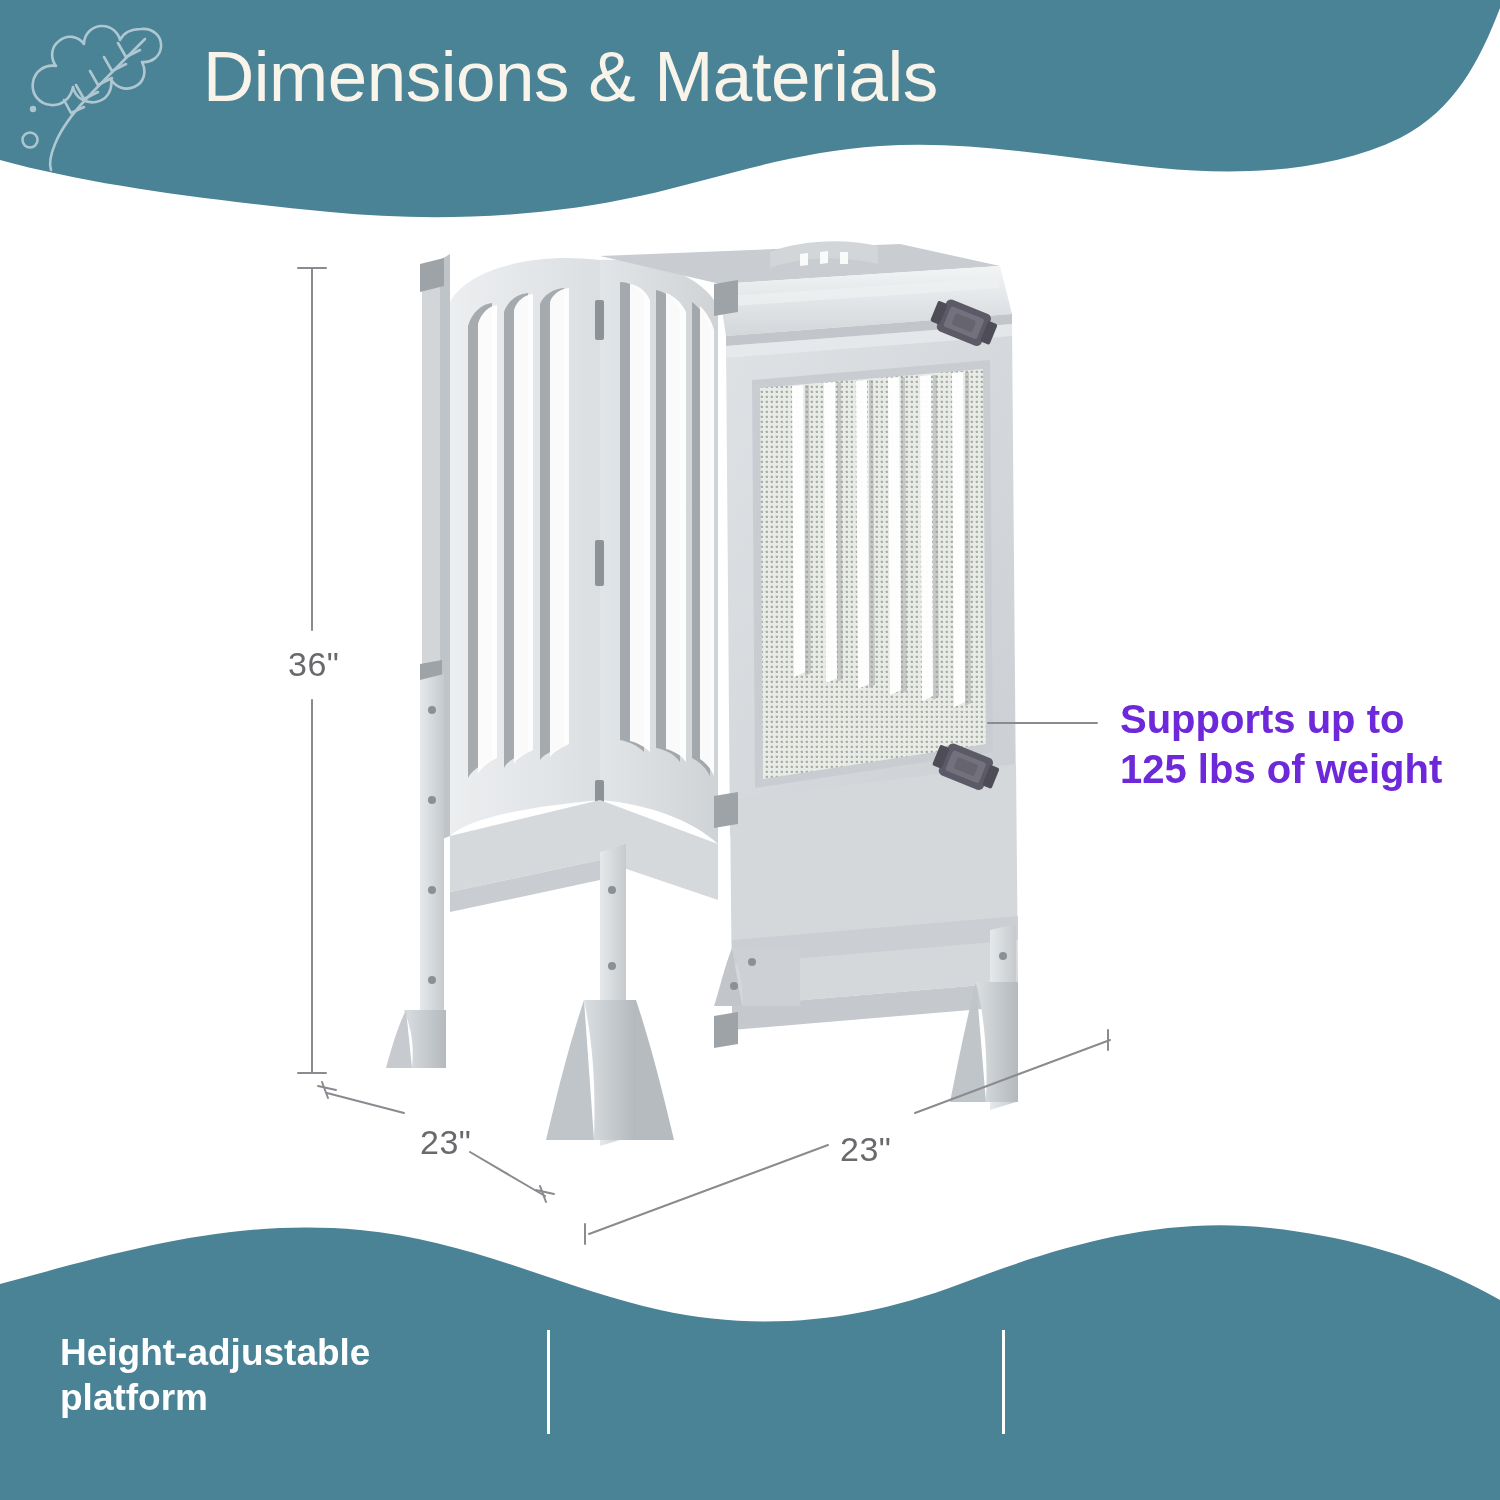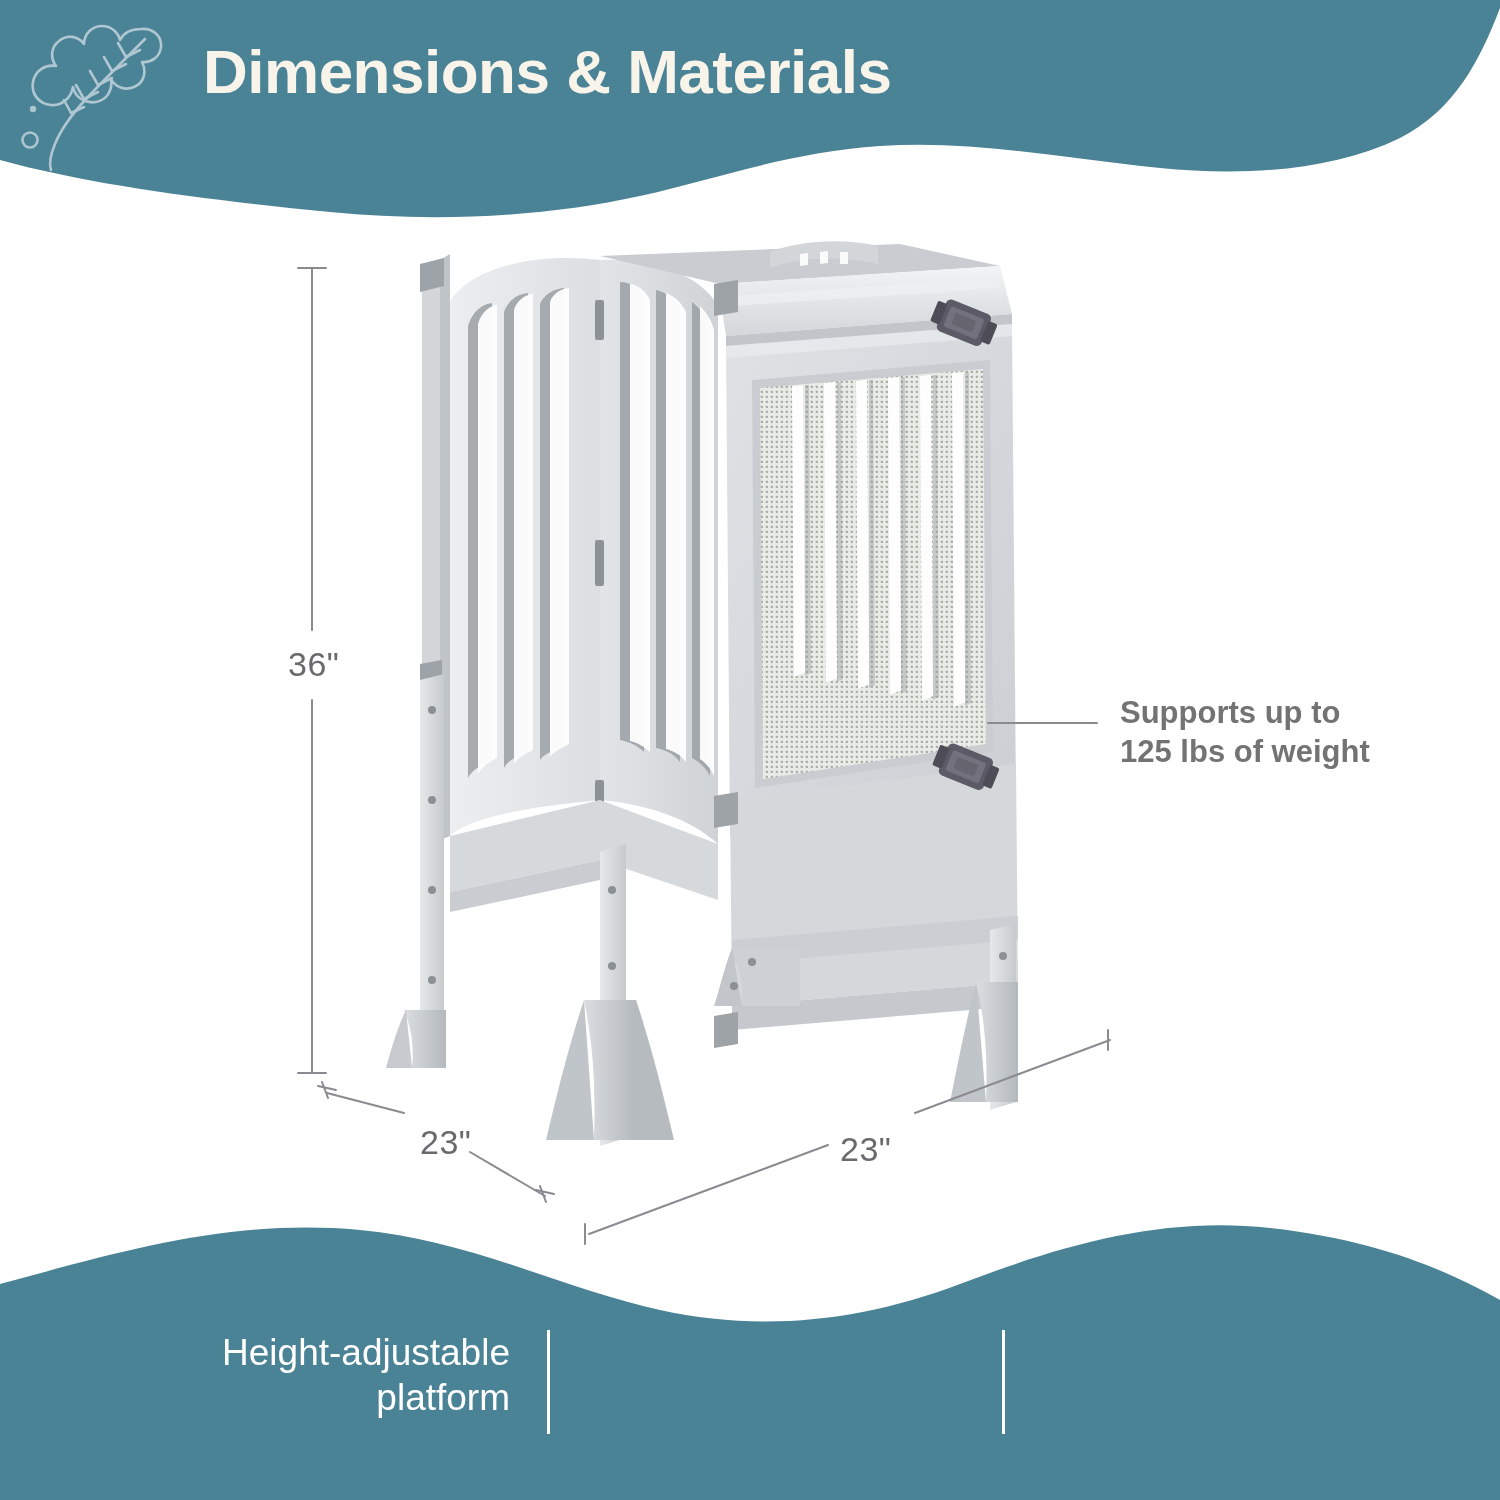--- a/index.html
+++ b/index.html
@@ -22,22 +22,22 @@
     left: 0; top: 0;
     width: 1500px;
     height: 230px;
   }
   #header-band svg { display: block; width: 1500px; height: 230px; }
 
   #header-title {
     position: absolute;
     left: 203px;
     top: 36px;
-    font-size: 62px;
-    font-weight: bold;
+    font-size: 71px;
+    font-weight: normal;
     letter-spacing: -0.5px;
     color: #f8f4ea;
     white-space: nowrap;
   }
 
   #feather-icon {
     position: absolute;
     left: 14px;
     top: 12px;
     width: 170px;
@@ -52,23 +52,23 @@
     top: 1180px;
     width: 1500px;
     height: 320px;
   }
   #footer-band svg { display: block; width: 1500px; height: 320px; }
 
   .footer-feature {
     position: absolute;
     color: #ffffff;
     font-size: 37px;
-    font-weight: normal;
+    font-weight: bold;
     line-height: 1.22;
-    text-align: right;
+    text-align: left;
     white-space: pre-line;
   }
   #feature-0 { left: 60px;  top: 1330px; width: 450px; }
   #feature-1 { left: 580px; top: 1330px; width: 390px; }
   #feature-2 { left: 1030px; top: 1330px; width: 430px; }
 
   .footer-divider {
     position: absolute;
     top: 1330px;
     width: 3px;
@@ -107,22 +107,22 @@
     white-space: nowrap;
   }
   #dim-height-label { left: 288px; top: 645px; }
   #dim-depth-label  { left: 420px; top: 1123px; }
   #dim-width-label  { left: 840px; top: 1130px; }
 
   #callout-text {
     position: absolute;
     left: 1120px;
     top: 694px;
-    color: #737373;
-    font-size: 31px;
+    color: #6d28d9;
+    font-size: 40px;
     font-weight: bold;
     line-height: 1.25;
     white-space: pre-line;
   }
 </style>
 </head>
 <body>
 
 <div id="page">
 

